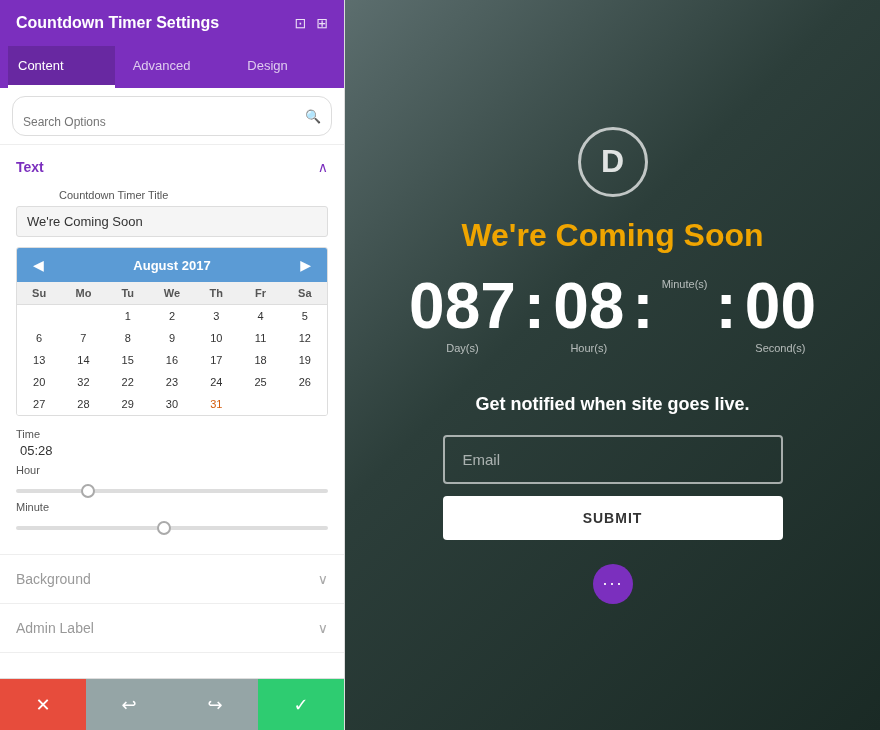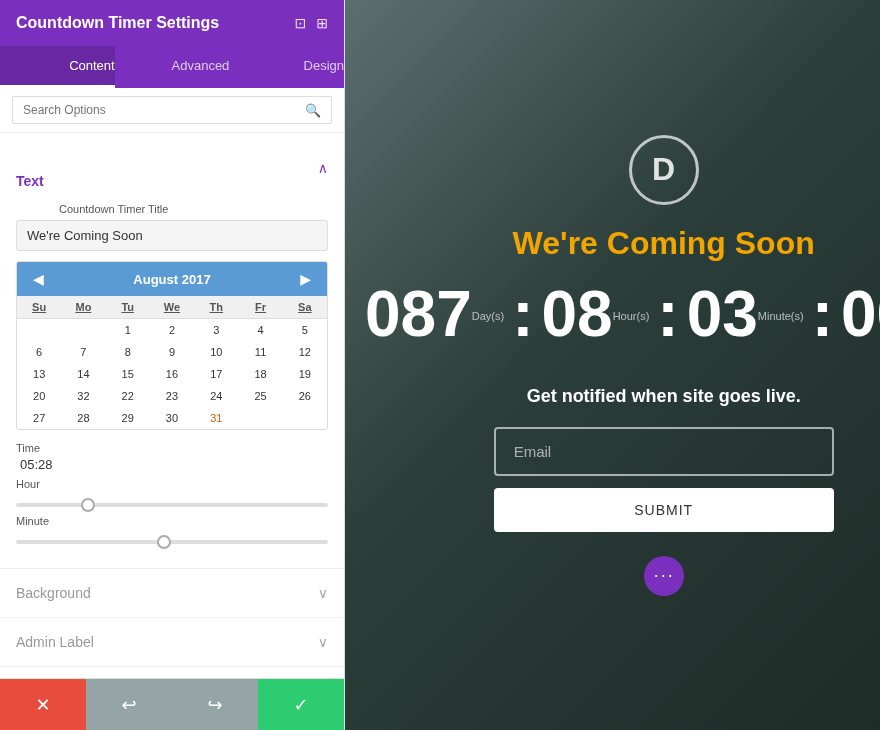--- a/index.html
+++ b/index.html
@@ -38,44 +38,45 @@
       cursor: pointer;
       opacity: 0.85;
     }
 
     .tab-bar {
       display: flex;
       background: #7b2fbe;
     }
     .tab {
       flex: 1;
-      padding: 12px 0;
-      text-align: right;
+      padding: 12px 10px;
+      text-align: left;
       color: rgba(255,255,255,0.75);
       font-size: 13px;
       font-weight: 500;
       cursor: pointer;
       border-bottom: 3px solid transparent;
+      margin-left: 8px;
     }
     .tab.active {
       color: #fff;
       background: rgba(0,0,0,0.15);
       border-bottom: 3px solid #fff;
     }
 
     .search-bar {
       padding: 8px 12px;
       border-bottom: 1px solid #eee;
       position: relative;
     }
     .search-input {
       width: 100%;
       border: 1px solid #ddd;
-      border-radius: 1px;
-      padding: 6px 30px 6px 10px;
+      border-radius: 13px;
+      padding: 18px 30px 6px 10px;
       font-size: 12px;
       color: #555;
       outline: none;
     }
     .search-icon-wrap {
       position: absolute;
       right: 22px;
       top: 50%;
       transform: translateY(-50%);
       color: #aaa;
@@ -96,21 +97,20 @@
       display: flex;
       align-items: center;
       justify-content: space-between;
       padding: 14px 16px;
       cursor: pointer;
     }
     .section-title {
       font-size: 14px;
       font-weight: 600;
       color: #7b2fbe;
-      margin-top: 26px;
     }
     .section-title-gray {
       font-size: 14px;
       color: #999;
     }
     .chevron {
       font-size: 14px;
       color: #7b2fbe;
     }
     .chevron-gray { color: #aaa; }
@@ -167,21 +167,20 @@
       border-collapse: collapse;
       background: #fff;
     }
     .cal-grid th {
       font-size: 11px;
       color: #555;
       padding: 5px 0;
       text-align: center;
       background: #f0f0f0;
       border-bottom: 1px solid #ddd;
-      text-decoration: underline;
     }
     .cal-grid td {
       font-size: 11px;
       text-align: center;
       padding: 5px 4px;
       cursor: pointer;
       color: #333;
     }
     .cal-grid td.today {
       color: #d45b0a;
@@ -276,20 +275,21 @@
     }
 
     .countdown-display {
       display: flex;
       align-items: flex-start;
       gap: 0;
       margin-bottom: 10px;
     }
     .countdown-unit {
       display: flex;
+      flex-direction: column;
       align-items: center;
     }
     .countdown-number {
       font-size: 64px;
       font-weight: 700;
       color: #fff;
       line-height: 1;
     }
     .countdown-label {
       font-size: 11px;
@@ -327,21 +327,21 @@
     .email-input::placeholder { color: rgba(255,255,255,0.6); }
 
     .submit-btn {
       width: 340px;
       padding: 14px;
       background: #fff;
       color: #333;
       border: none;
       border-radius: 4px;
       font-size: 14px;
-      font-weight: 400;
+      font-weight: 700;
       letter-spacing: 1px;
       cursor: pointer;
     }
 
     .dots-btn {
       width: 40px;
       height: 40px;
       background: #7b2fbe;
       border-radius: 50%;
       display: flex;
@@ -517,21 +517,20 @@
       <span class="countdown-number">087</span>
       <span class="countdown-label">Day(s)</span>
     </div>
     <span class="countdown-sep">:</span>
     <div class="countdown-unit">
       <span class="countdown-number">08</span>
       <span class="countdown-label">Hour(s)</span>
     </div>
     <span class="countdown-sep">:</span>
     <div class="countdown-unit">
-      <span class="countdown-number">03</span>
       <span class="countdown-label">Minute(s)</span>
     </div>
     <span class="countdown-sep">:</span>
     <div class="countdown-unit">
       <span class="countdown-number">00</span>
       <span class="countdown-label">Second(s)</span>
     </div>
   </div>
 
   <div class="notify-text">Get notified when site goes live.</div>

